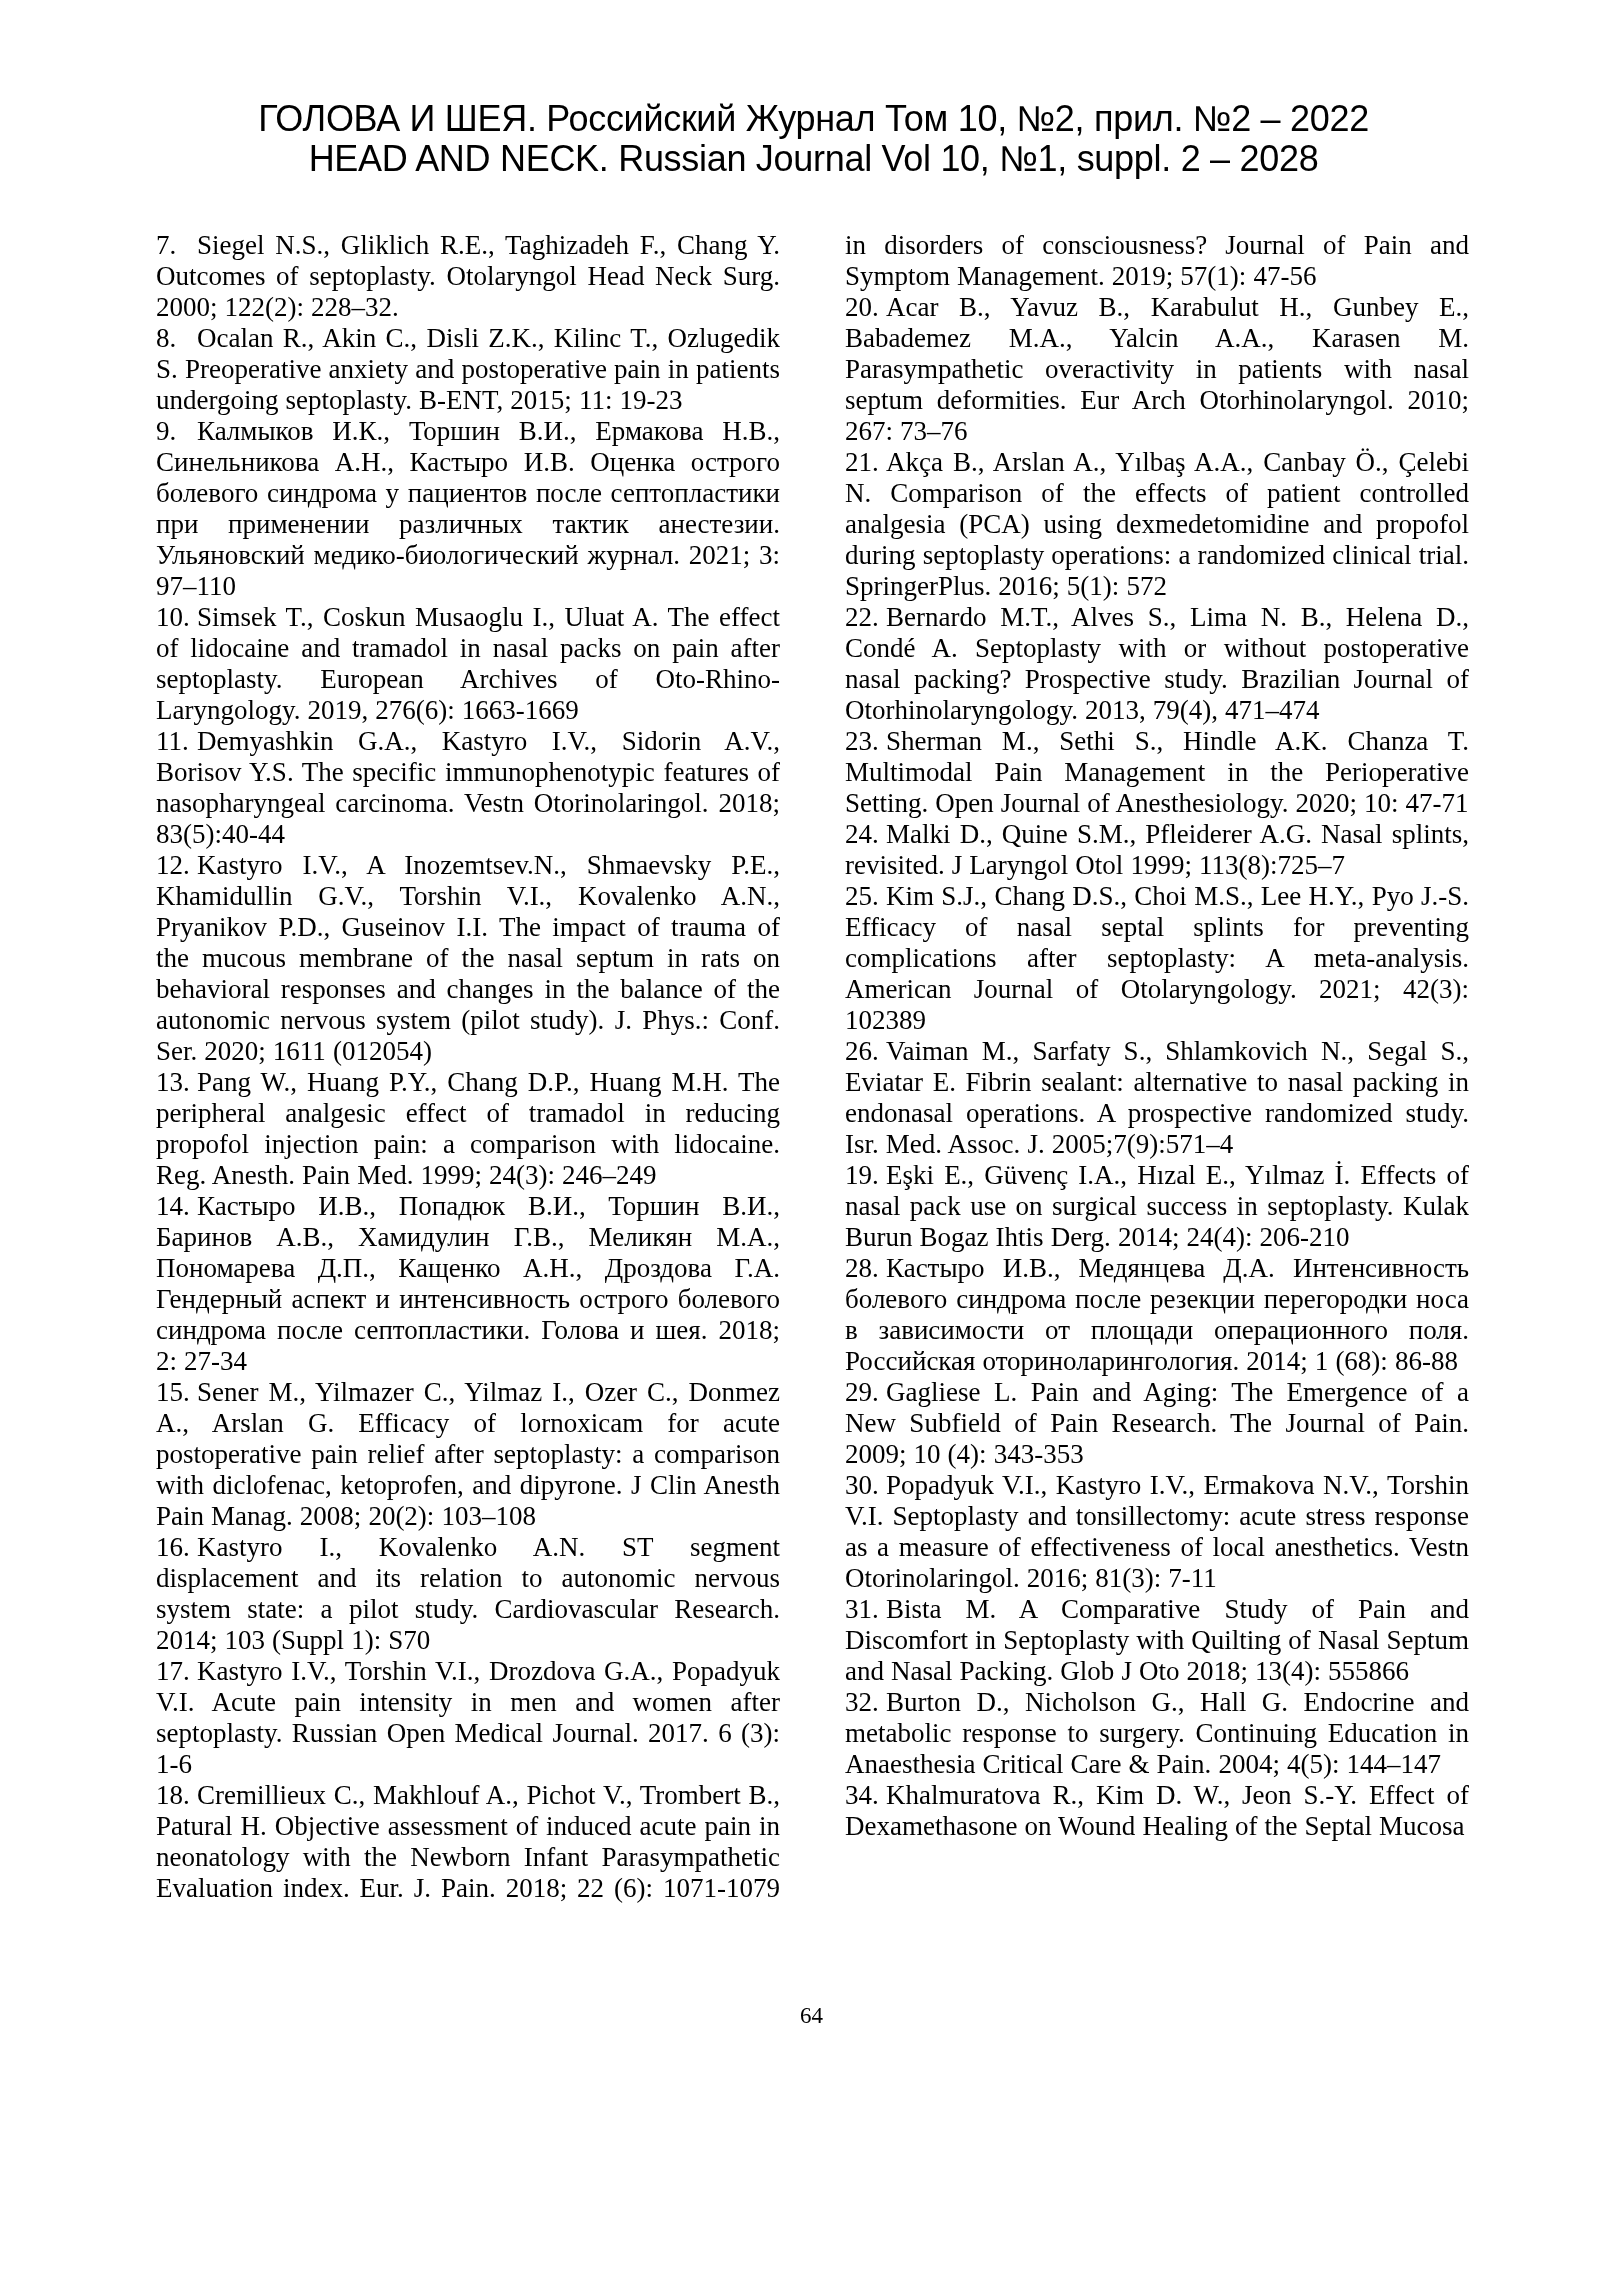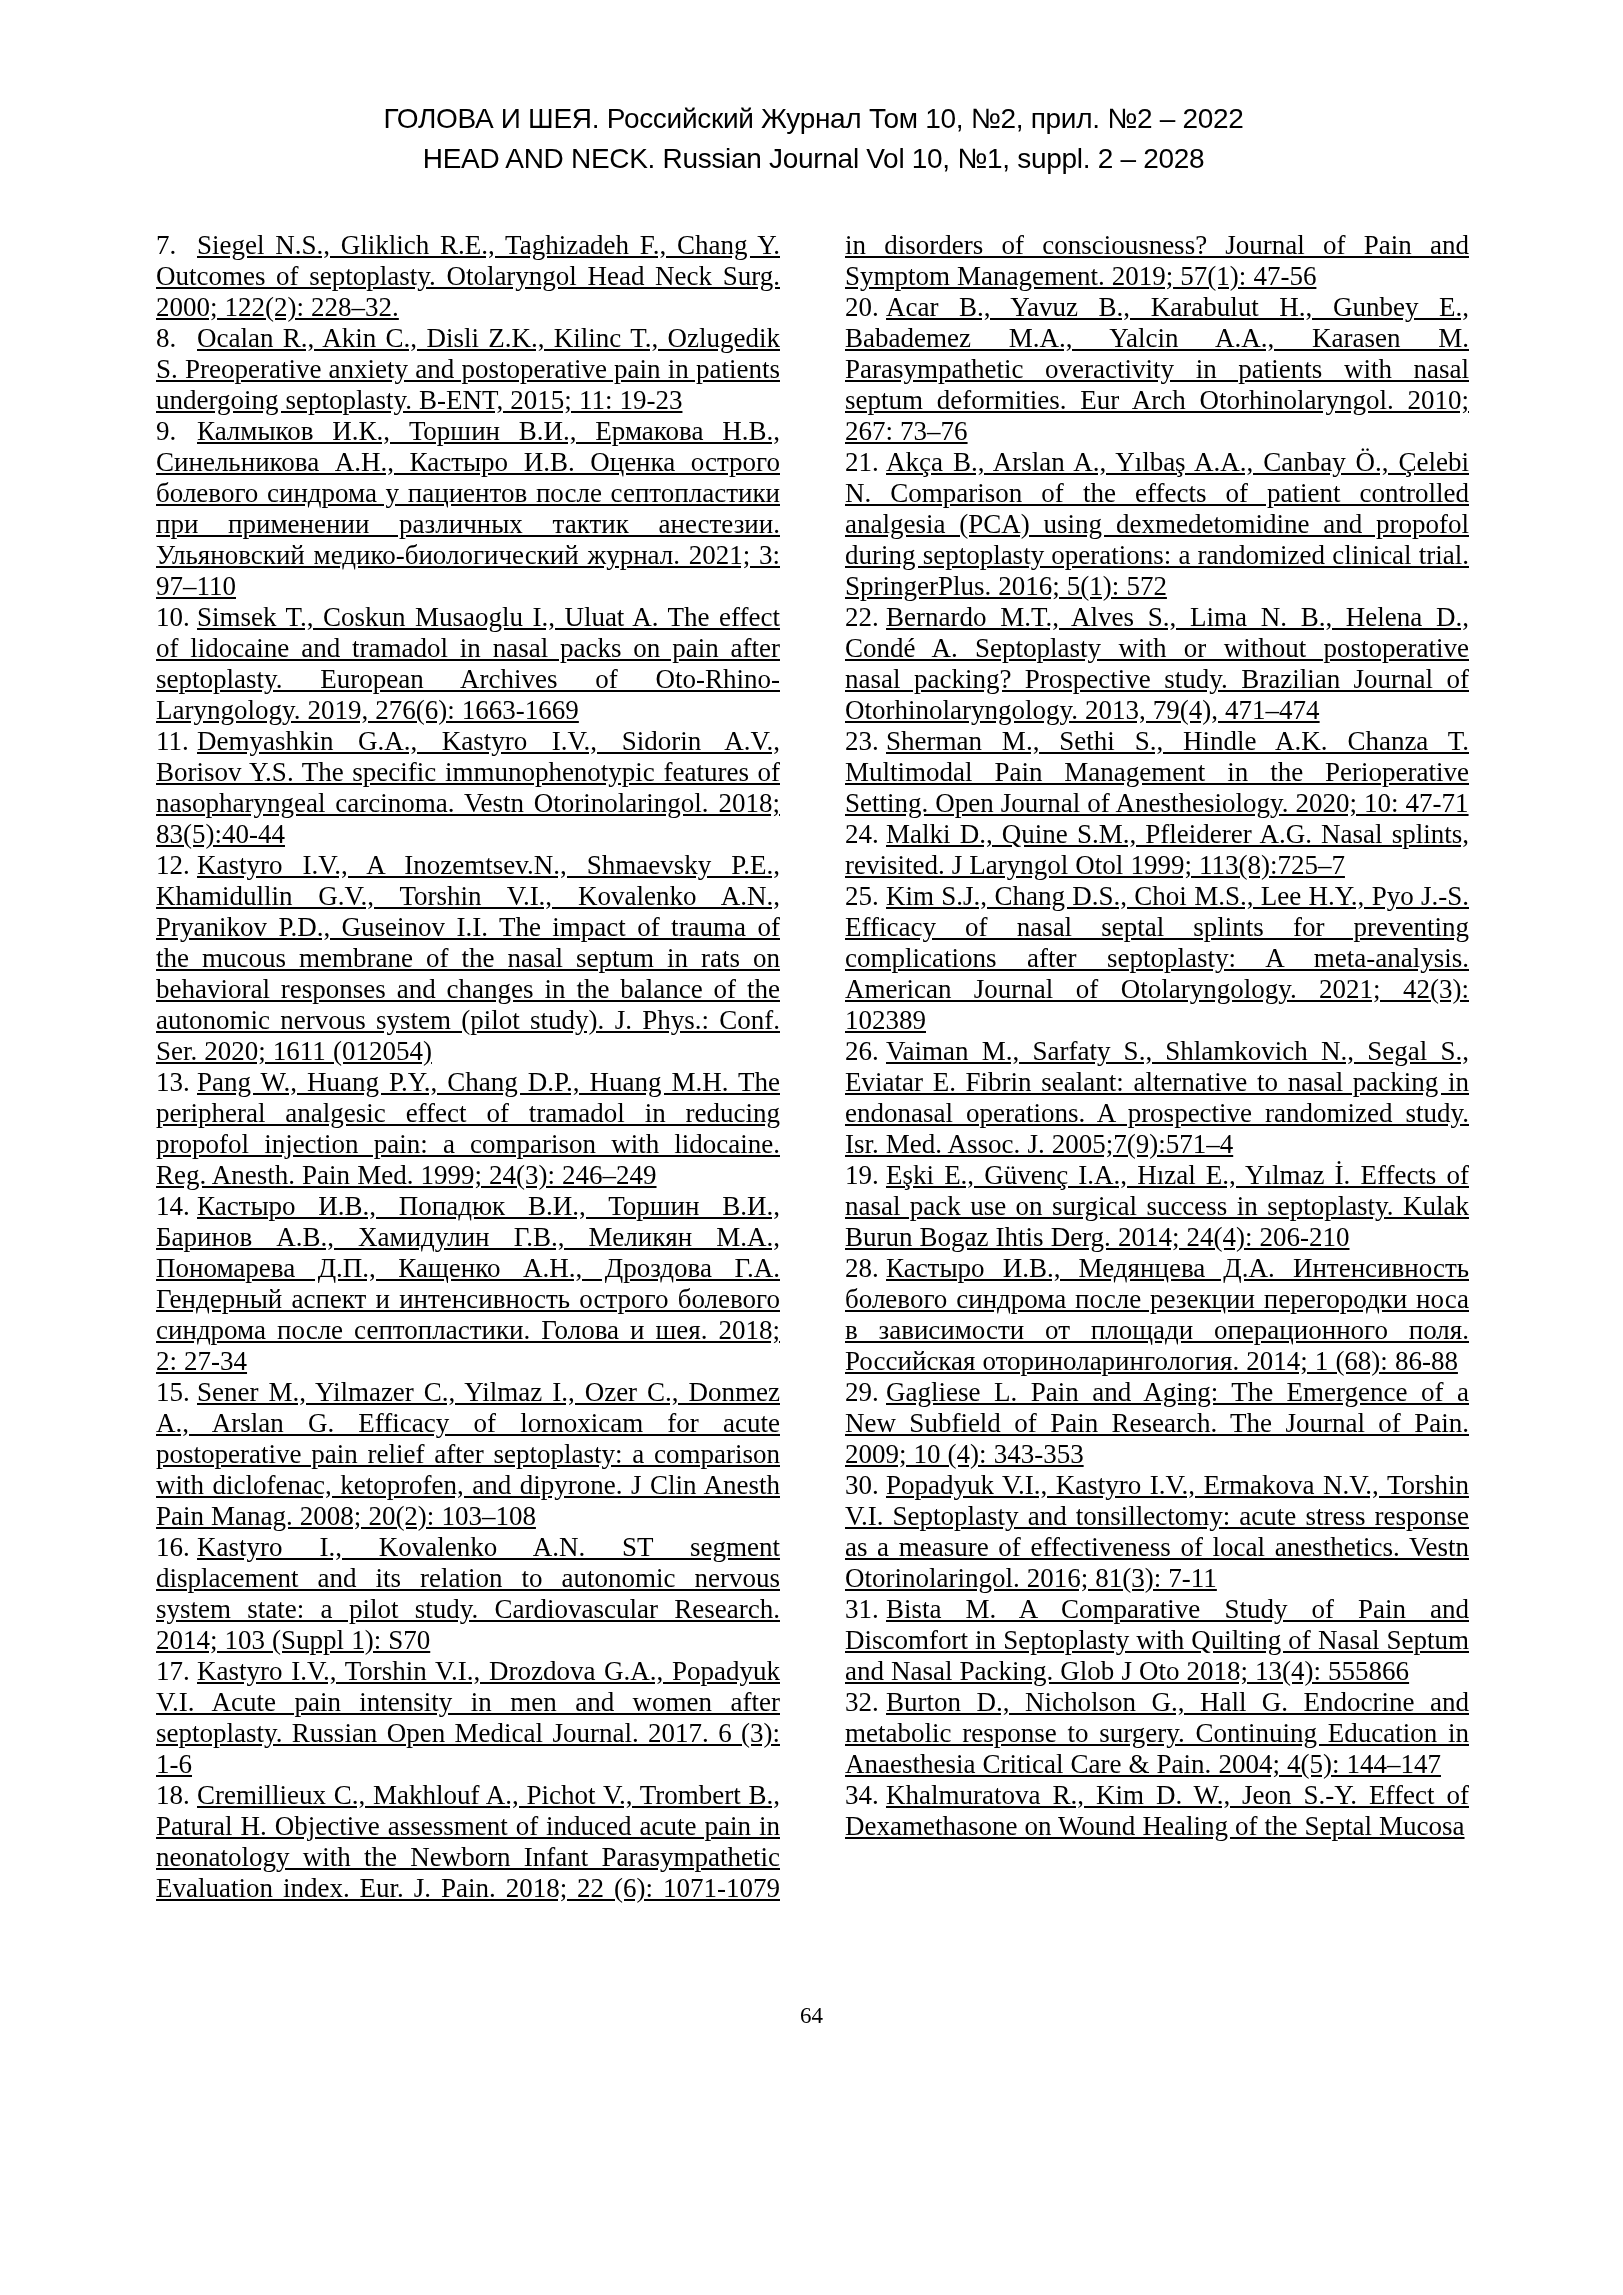--- a/index.html
+++ b/index.html
@@ -16,33 +16,32 @@
     font-family: "Liberation Serif", serif;
     overflow: hidden;
   }
   .header {
     position: absolute;
     top: 99px;
     left: 4px;
     right: 0;
     text-align: center;
     font-family: "Liberation Sans", sans-serif;
-    font-size: 28px;
+    font-size: 36px;
     line-height: 40px;
     letter-spacing: -0.3px;
     color: #000000;
   }
   .columns {
     position: absolute;
     top: 230px;
     left: 156px;
     width: 1313px;
     display: flex;
     gap: 65px;
-    text-decoration: underline;
   }
   .col {
     width: 624px;
   }
   p.ref {
     margin: 0;
     padding: 0;
     font-size: 27px;
     line-height: 31px;
     text-align: justify;

